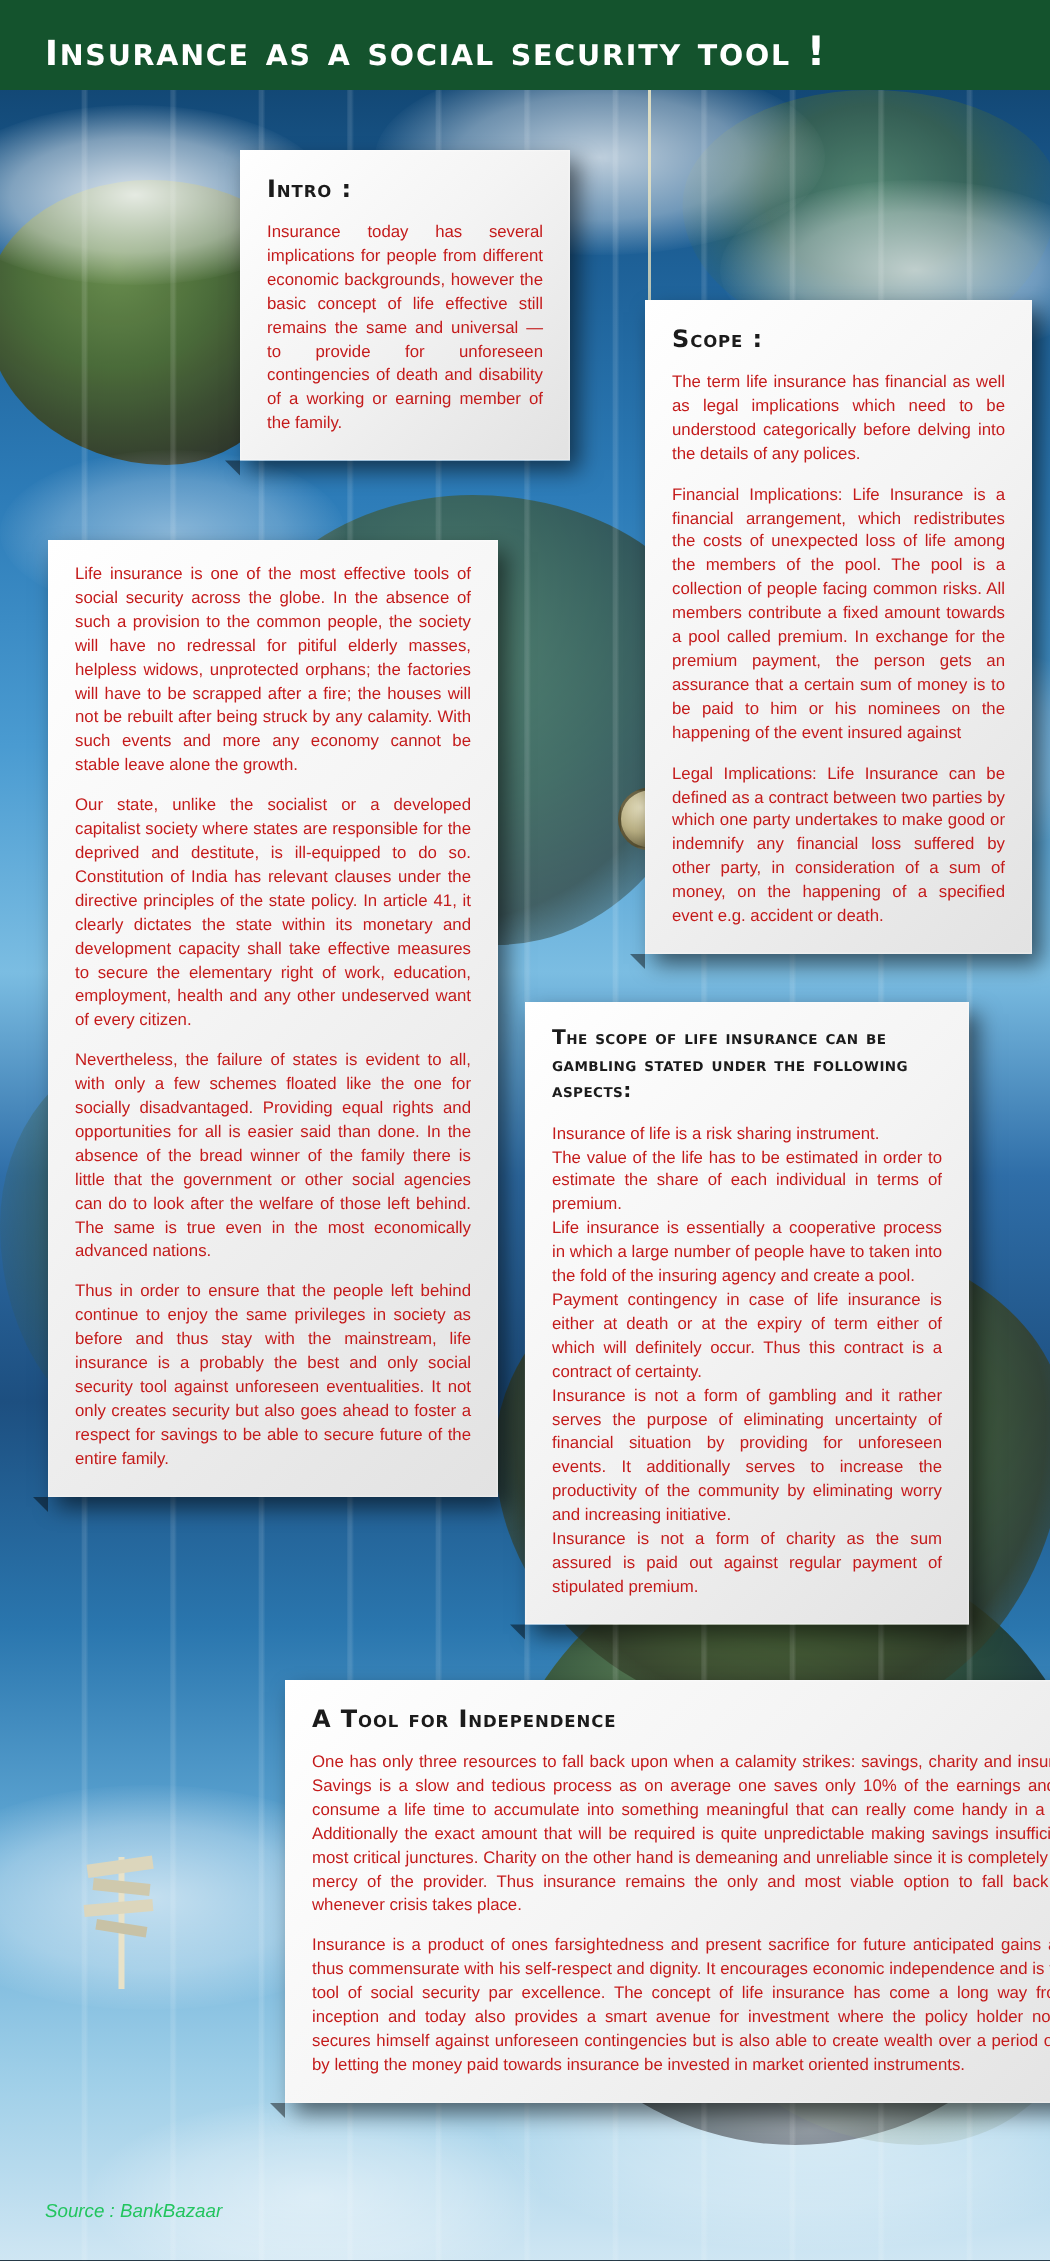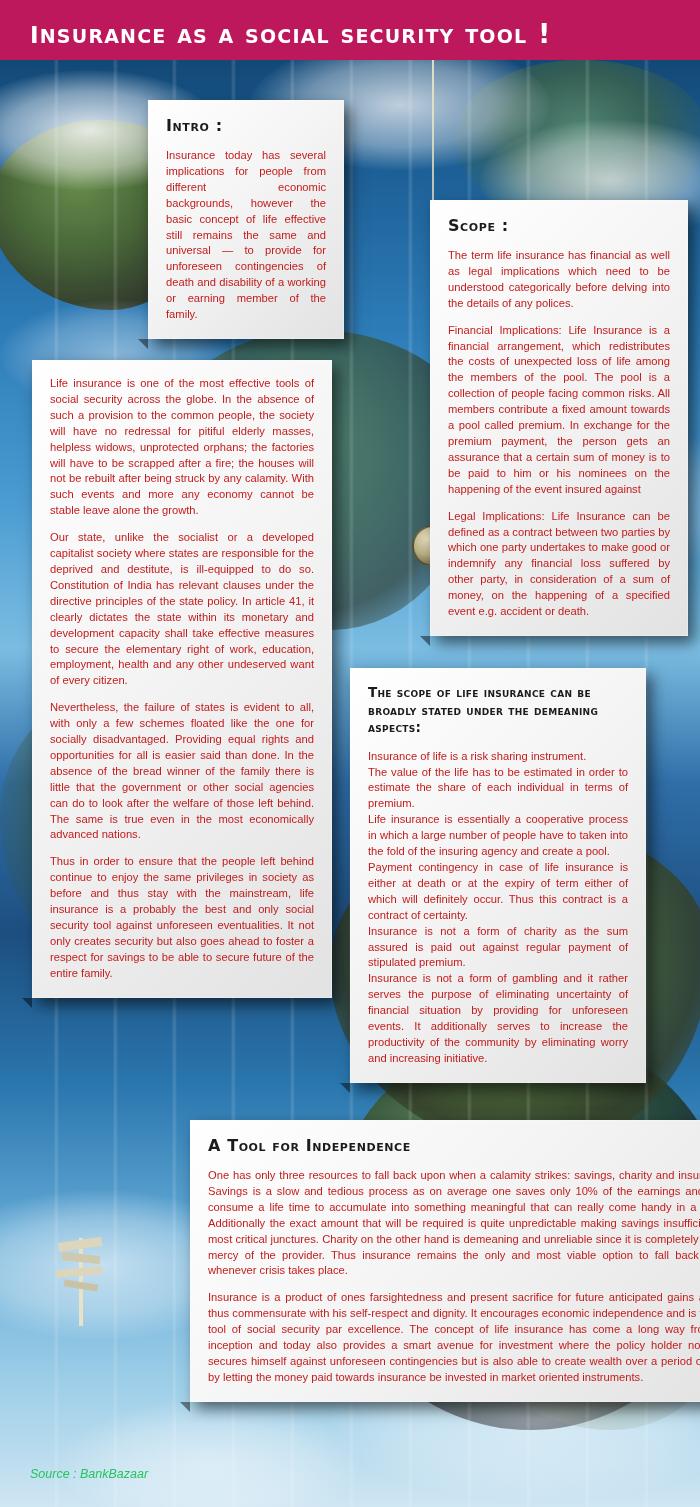--- a/index.html
+++ b/index.html
@@ -120,21 +120,21 @@
     left: 52px; top: 1218px;
     width: 60px; height: 110px;
     pointer-events: none;
   }
 
   
   .titlebar {
     position: absolute;
     left: 0; top: 0;
     width: 700px; height: 60px;
-    background: #be185d;
+    background: #14532d;
     z-index: 20;
   }
   .title-text {
     position: absolute;
     left: 30px; top: 12px;
     color: #ffffff;
     font-family: "DejaVu Sans", sans-serif;
     font-size: 27px;
     font-weight: bold;
     letter-spacing: 1.2px;
@@ -180,21 +180,21 @@
     margin: 0 0 11px 0;
     color: #c41b1b;
     font-size: 11.2px;
     line-height: 1.42;
     text-align: justify;
   }
   .card p:last-child { margin-bottom: 0; }
   .tight p { margin-bottom: 0; }
 
   
-  #card-intro        { left: 148px; top: 100px;  width: 196px; }
+  #card-intro        { left: 160px; top: 100px;  width: 220px; }
   #card-scope        { left: 430px; top: 200px;  width: 258px; }
   #card-tool-social  { left: 32px;  top: 360px;  width: 300px; }
   #card-aspects      { left: 350px; top: 668px;  width: 296px; }
   #card-independence { left: 190px; top: 1120px; width: 558px; }
 
   
   .source {
     position: absolute;
     left: 30px; bottom: 26px;
     color: #22c55e;
@@ -267,28 +267,28 @@
       <p>Our state, unlike the socialist or a developed capitalist society where states are responsible for the deprived and destitute, is ill-equipped to do so. Constitution of India has relevant clauses under the directive principles of the state policy. In article 41, it clearly dictates the state within its monetary and development capacity shall take effective measures to secure the elementary right of work, education, employment, health and any other undeserved want of every citizen.</p>
       <p>Nevertheless, the failure of states is evident to all, with only a few schemes floated like the one for socially disadvantaged. Providing equal rights and opportunities for all is easier said than done. In the absence of the bread winner of the family there is little that the government or other social agencies can do to look after the welfare of those left behind. The same is true even in the most economically advanced nations.</p>
       <p>Thus in order to ensure that the people left behind continue to enjoy the same privileges in society as before and thus stay with the mainstream, life insurance is a probably the best and only social security tool against unforeseen eventualities. It not only creates security but also goes ahead to foster a respect for savings to be able to secure future of the entire family.</p>
     </div>
   </div>
 
   <div class="card tight" id="card-aspects">
     <div class="card-inner">
       <h2 class="small">
         <span>The scope of life insurance can be</span><br>
-        <span>broadly stated under the demeaning aspects:</span>
+        <span>gambling stated under the following aspects:</span>
       </h2>
       <p>Insurance of life is a risk sharing instrument.</p>
       <p>The value of the life has to be estimated in order to estimate the share of each individual in terms of premium.</p>
       <p>Life insurance is essentially a cooperative process in which a large number of people have to taken into the fold of the insuring agency and create a pool.</p>
       <p>Payment contingency in case of life insurance is either at death or at the expiry of term either of which will definitely occur. Thus this contract is a contract of certainty.</p>
+      <p>Insurance is not a form of gambling and it rather serves the purpose of eliminating uncertainty of financial situation by providing for unforeseen events. It additionally serves to increase the productivity of the community by eliminating worry and increasing initiative.</p>
       <p>Insurance is not a form of charity as the sum assured is paid out against regular payment of stipulated premium.</p>
-      <p>Insurance is not a form of gambling and it rather serves the purpose of eliminating uncertainty of financial situation by providing for unforeseen events. It additionally serves to increase the productivity of the community by eliminating worry and increasing initiative.</p>
     </div>
   </div>
 
   <div class="card" id="card-independence">
     <div class="card-inner">
       <h2>A Tool for Independence</h2>
       <p>One has only three resources to fall back upon when a calamity strikes: savings, charity and insurance. Savings is a slow and tedious process as on average one saves only 10% of the earnings and they consume a life time to accumulate into something meaningful that can really come handy in a crisis. Additionally the exact amount that will be required is quite unpredictable making savings insufficient at most critical junctures. Charity on the other hand is demeaning and unreliable since it is completely at the mercy of the provider. Thus insurance remains the only and most viable option to fall back upon whenever crisis takes place.</p>
       <p>Insurance is a product of ones farsightedness and present sacrifice for future anticipated gains and is thus commensurate with his self-respect and dignity. It encourages economic independence and is thus a tool of social security par excellence. The concept of life insurance has come a long way from its inception and today also provides a smart avenue for investment where the policy holder not only secures himself against unforeseen contingencies but is also able to create wealth over a period of time by letting the money paid towards insurance be invested in market oriented instruments.</p>
     </div>
   </div>

